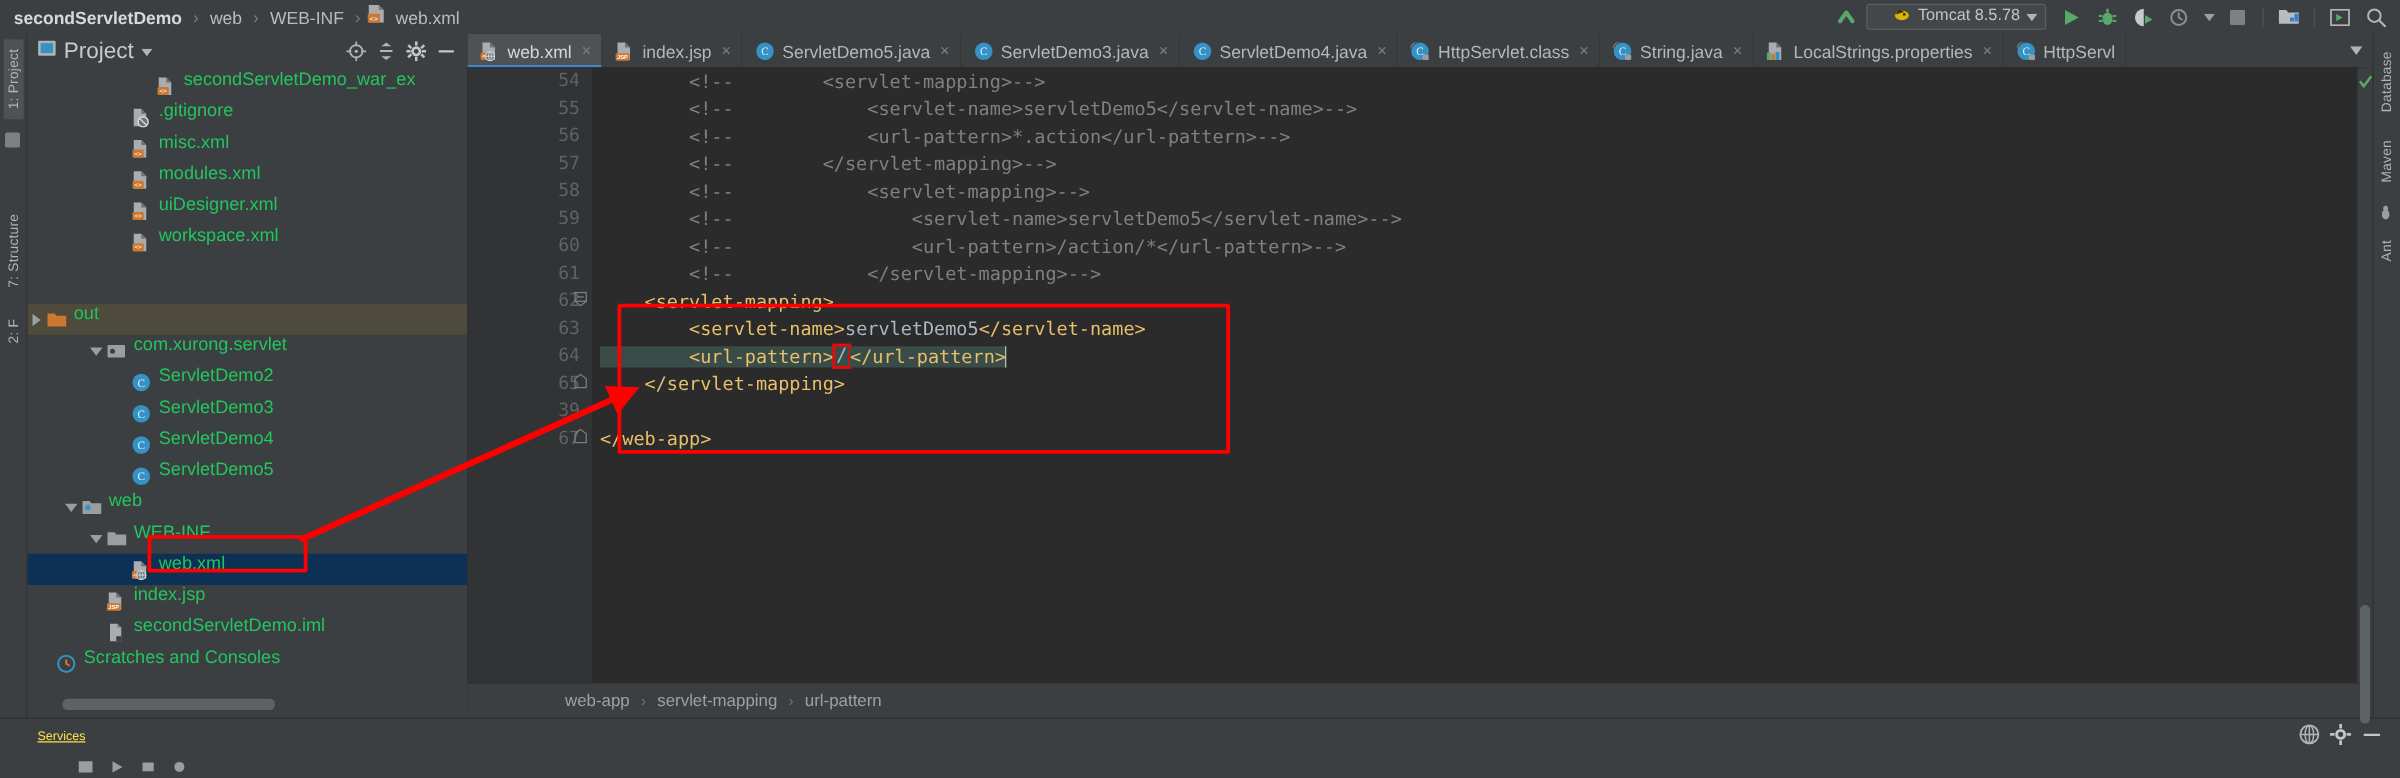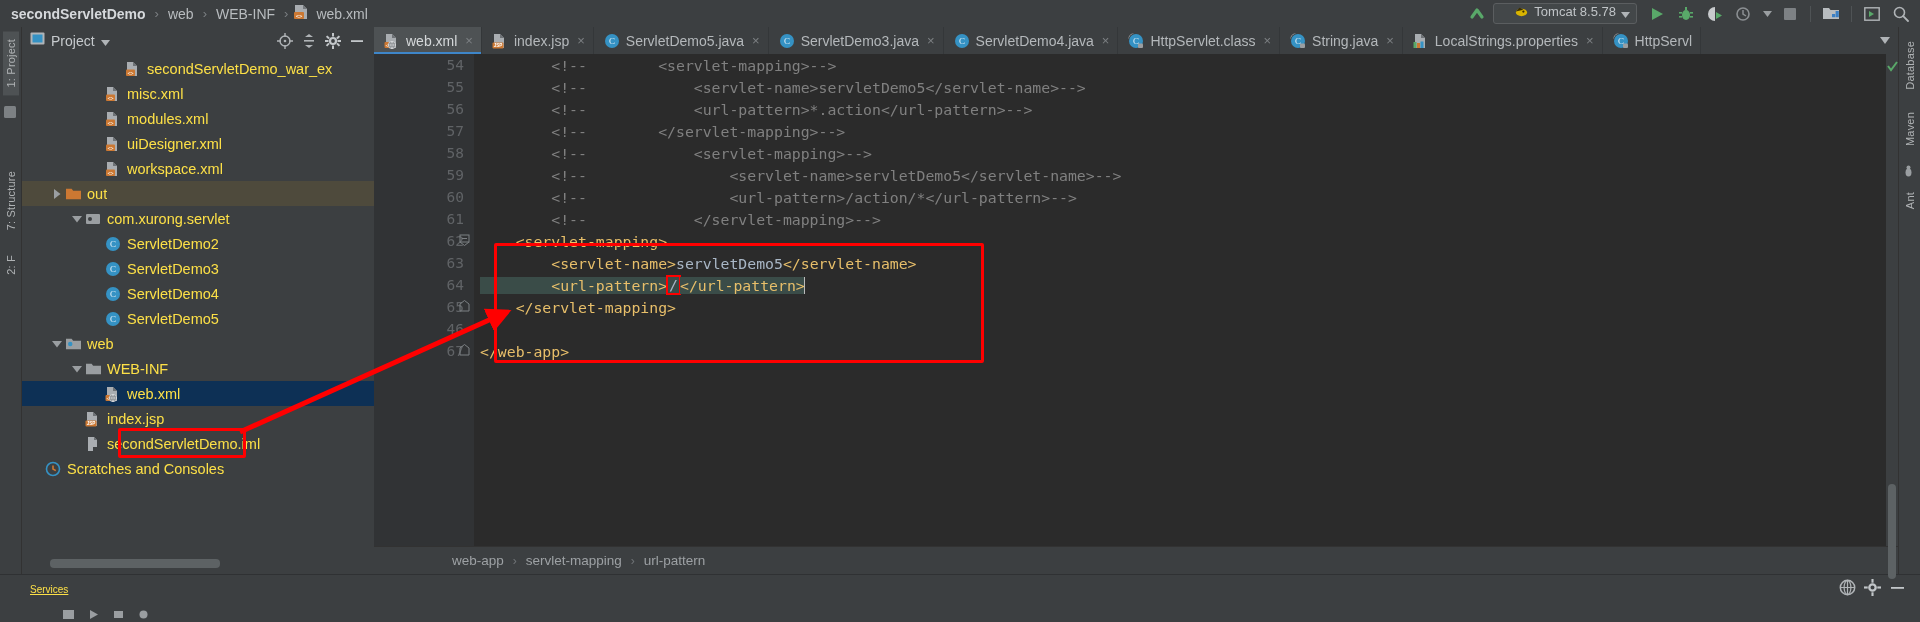--- a/index.html
+++ b/index.html
@@ -54,27 +54,27 @@
     display: flex; flex-direction: column; align-items: center; padding-top: 6px;
     border-left: 1px solid #323232;
   }
 
   
   .project-panel { width: 352px; flex: 0 0 352px; display: flex; flex-direction: column; background: #3c3f41; }
   .panel-head {
     height: 27px; display: flex; align-items: center; padding-left: 8px; gap: 6px;
     background: #3c3f41; flex: 0 0 27px;
   }
-  .panel-title { font-size: 14px; color: #c6cacd; }
+  .panel-title { font-size: 18px; color: #c6cacd; }
   .panel-head-icons { margin-left: auto; display: flex; align-items: center; gap: 2px; padding-right: 6px; }
   .ph-icon { width: 22px; height: 20px; display: flex; align-items: center; justify-content: center; }
 
   .tree { flex: 1 1 auto; overflow: hidden; position: relative; padding-top: 2px; }
   .tree-row {
-    height: 25px; display: flex; align-items: center; font-size: 14.5px; color: #fde047;
+    height: 25px; display: flex; font-size: 14.5px; color: #22c55e;
     padding-right: 6px; white-space: nowrap; position: relative;
   }
   .tree-row.sel-out { background: #4e4a3c; }
   .tree-row.sel-blue { background: #0d3055; }
   .arrow { width: 14px; display: flex; align-items: center; justify-content: center; flex: 0 0 14px; }
   .arrow svg { display: block; }
   .ticon { width: 18px; flex: 0 0 18px; display: flex; align-items: center; justify-content: center; margin-right: 5px; }
   .tlabel { overflow: hidden; text-overflow: clip; }
 
   .tree-scroll-h {
@@ -349,20 +349,32 @@
               </svg>
             </span>
             <span class="tlabel">secondServletDemo_war_ex</span>
           </div>
           <div class="tree-row" style="padding-left: 68px;">
             <span class="arrow"></span>
             <span class="ticon">
               <svg width="16" height="16" viewBox="0 0 16 16">
                 <path d="M2 1h6l4 4v10H2z" fill="#a9adb1"></path>
                 <path d="M8 1l4 4H8z" fill="#6e7276"></path>
+                <circle cx="9.5" cy="11.5" r="4" fill="#6e7276" stroke="#d5d8da" stroke-width="1.2"></circle>
+                <path d="M6.8 8.8 L12.2 14.2" stroke="#d5d8da" stroke-width="1.2"></path>
+              </svg>
+            </span>
+            <span class="tlabel">.gitignore</span>
+          </div>
+          <div class="tree-row" style="padding-left: 68px;">
+            <span class="arrow"></span>
+            <span class="ticon">
+              <svg width="16" height="16" viewBox="0 0 16 16">
+                <path d="M2 1h6l4 4v10H2z" fill="#a9adb1"></path>
+                <path d="M8 1l4 4H8z" fill="#6e7276"></path>
                 <rect x="1" y="8.5" width="9" height="6.5" rx="1" fill="#cc7832"></rect>
                 <text x="5.5" y="13.6" font-size="5.2" fill="#fff" text-anchor="middle" font-family="monospace">&lt;&gt;</text>
               </svg>
             </span>
             <span class="tlabel">misc.xml</span>
           </div>
           <div class="tree-row" style="padding-left: 68px;">
             <span class="arrow"></span>
             <span class="ticon">
               <svg width="16" height="16" viewBox="0 0 16 16">
@@ -391,21 +403,21 @@
             <span class="ticon">
               <svg width="16" height="16" viewBox="0 0 16 16">
                 <path d="M2 1h6l4 4v10H2z" fill="#a9adb1"></path>
                 <path d="M8 1l4 4H8z" fill="#6e7276"></path>
                 <rect x="1" y="8.5" width="9" height="6.5" rx="1" fill="#cc7832"></rect>
                 <text x="5.5" y="13.6" font-size="5.2" fill="#fff" text-anchor="middle" font-family="monospace">&lt;&gt;</text>
               </svg>
             </span>
             <span class="tlabel">workspace.xml</span>
           </div>
-          <div class="tree-row sel-out" style="padding-left: 28px;">
+          <div class="tree-row sel-out" style=" margin-top: 37px;">
             <span class="arrow">
               <svg width="8" height="10" viewBox="0 0 8 10">
                 <path d="M1 0 L1 10 L7.5 5 Z" fill="#9a9ea1"></path>
               </svg>
             </span>
             <span class="ticon">
               <svg width="17" height="15" viewBox="0 0 16 16">
                 <path d="M0 3h6l1.6 2H16v9H0z" fill="#cc7832"></path>
               </svg>
             </span>
@@ -670,21 +682,21 @@
             <div class="gline" style="position: relative;">62<span style="position: absolute; right: 4px;"><svg width="11" height="12" viewBox="0 0 11 12">
                   <rect x="1" y="1" width="9" height="7" fill="none" stroke="#7d8184" stroke-width="1"></rect>
                   <path d="M1 8 L5.5 11.5 L10 8" fill="none" stroke="#7d8184" stroke-width="1"></path>
                   <rect x="3" y="4" width="5" height="1" fill="#7d8184"></rect>
                 </svg></span></div>
             <div class="gline">63</div>
             <div class="gline">64</div>
             <div class="gline" style="position: relative;">65<span style="position: absolute; right: 4px;"><svg width="11" height="12" viewBox="0 0 11 12">
                   <path d="M5.5 0.5 L10 4 L10 11 L1 11 L1 4 Z" fill="none" stroke="#7d8184" stroke-width="1"></path>
                 </svg></span></div>
-            <div class="gline">46</div>
+            <div class="gline">39</div>
             <div class="gline" style="position: relative;">67<span style="position: absolute; right: 4px;"><svg width="11" height="12" viewBox="0 0 11 12">
                   <path d="M5.5 0.5 L10 4 L10 11 L1 11 L1 4 Z" fill="none" stroke="#7d8184" stroke-width="1"></path>
                 </svg></span></div>
           </div>
         <div class="code-area" id="code-area">
             <div class="cline"><span class="tok-comment">        &lt;!--        &lt;servlet-mapping&gt;--&gt;</span></div>
             <div class="cline"><span class="tok-comment">        &lt;!--            &lt;servlet-name&gt;servletDemo5&lt;/servlet-name&gt;--&gt;</span></div>
             <div class="cline"><span class="tok-comment">        &lt;!--            &lt;url-pattern&gt;*.action&lt;/url-pattern&gt;--&gt;</span></div>
             <div class="cline"><span class="tok-comment">        &lt;!--        &lt;/servlet-mapping&gt;--&gt;</span></div>
             <div class="cline"><span class="tok-comment">        &lt;!--            &lt;servlet-mapping&gt;--&gt;</span></div>

